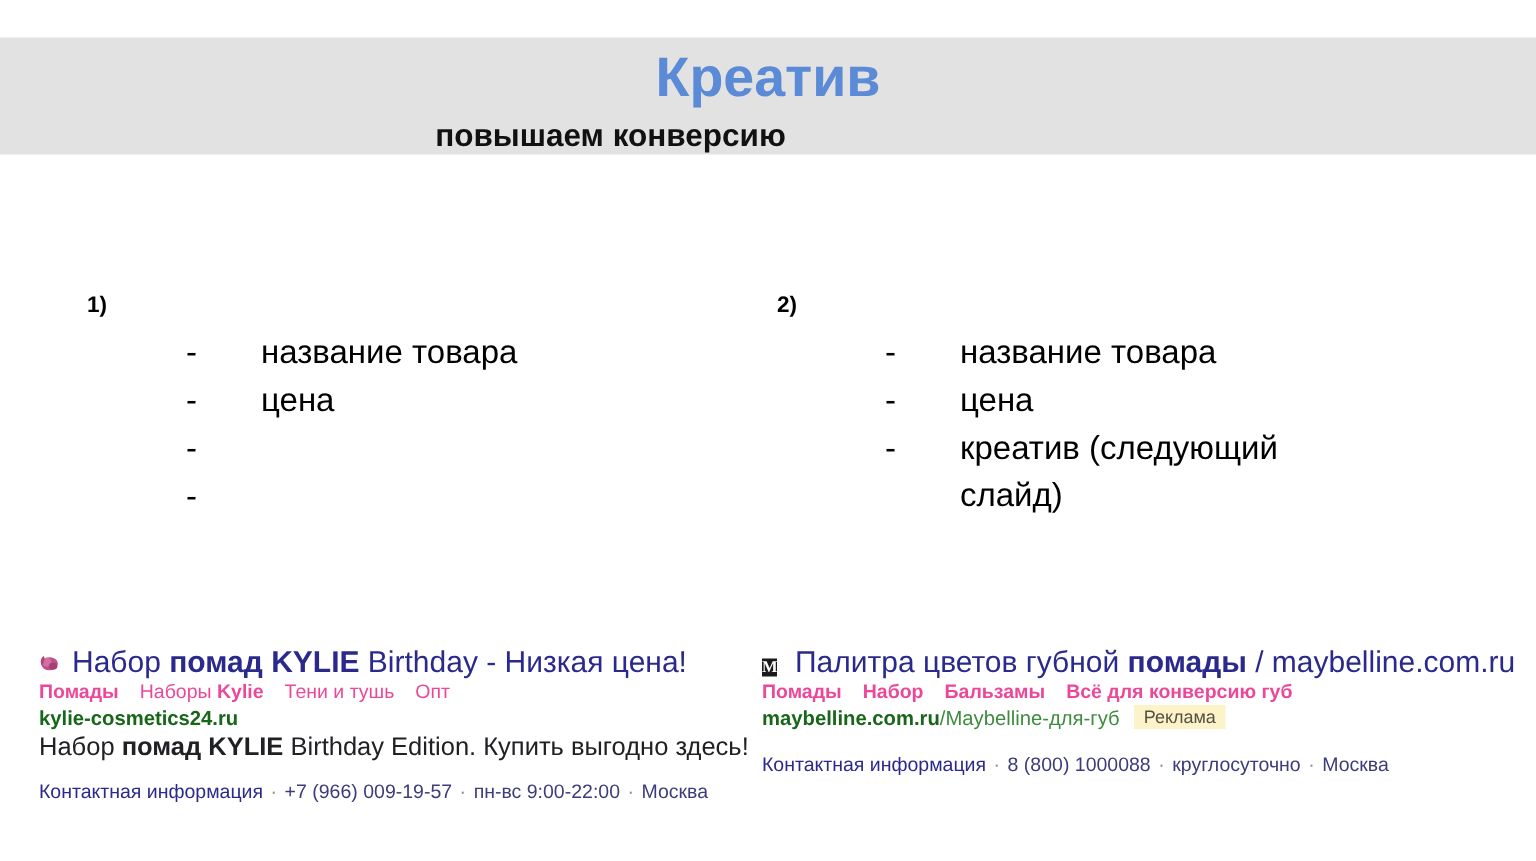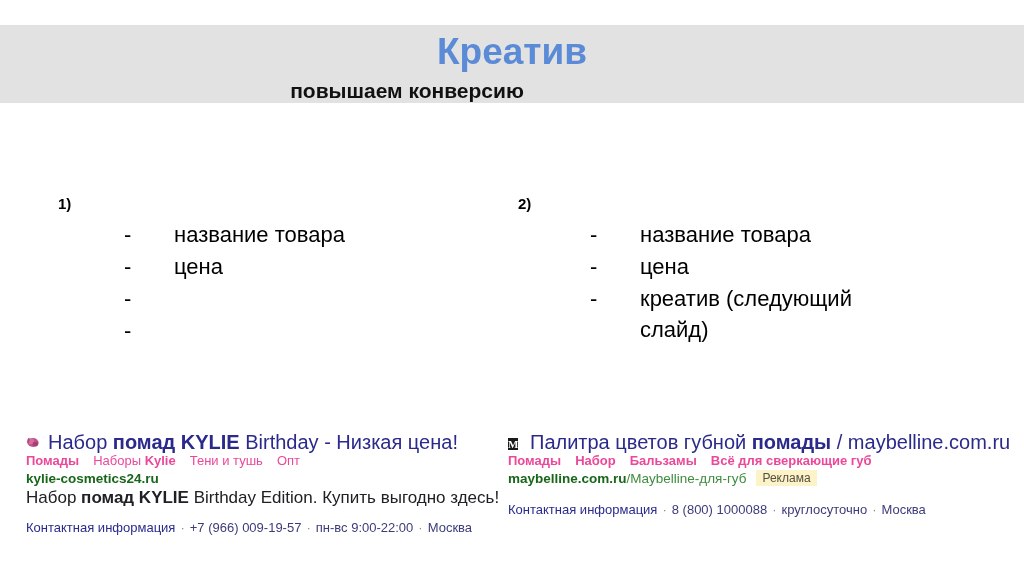--- a/index.html
+++ b/index.html
@@ -296,21 +296,21 @@
     <div class="ad-headline-row">
       <span class="favicon">
         <span class="favicon-m">M</span>
       </span>
       <span class="ad-title">
         <span>Палитра цветов губной </span><b>помады</b><span> / maybelline.com.ru</span>
       </span>
     </div>
 
     <div class="ad-sitelinks">
-      <span class="sl b">Помады</span><span class="sl b">Набор</span><span class="sl b">Бальзамы</span><span class="sl b">Всё для сверкающие губ</span>
+      <span class="sl b">Помады</span><span class="sl b">Набор</span><span class="sl b">Бальзамы</span><span class="sl b">Всё для конверсию губ</span>
     </div>
 
     <div class="ad-url">
       <span class="domain">maybelline.com.ru</span><span class="path">/Maybelline-для-губ</span><span class="ad-badge">Реклама</span>
     </div>
 
 
     <div class="ad-contacts">
       <span class="label">Контактная информация</span><span class="sep">·</span><span>8 (800) 1000088</span><span class="sep">·</span><span>круглосуточно</span><span class="sep">·</span><span>Москва</span>
     </div>

